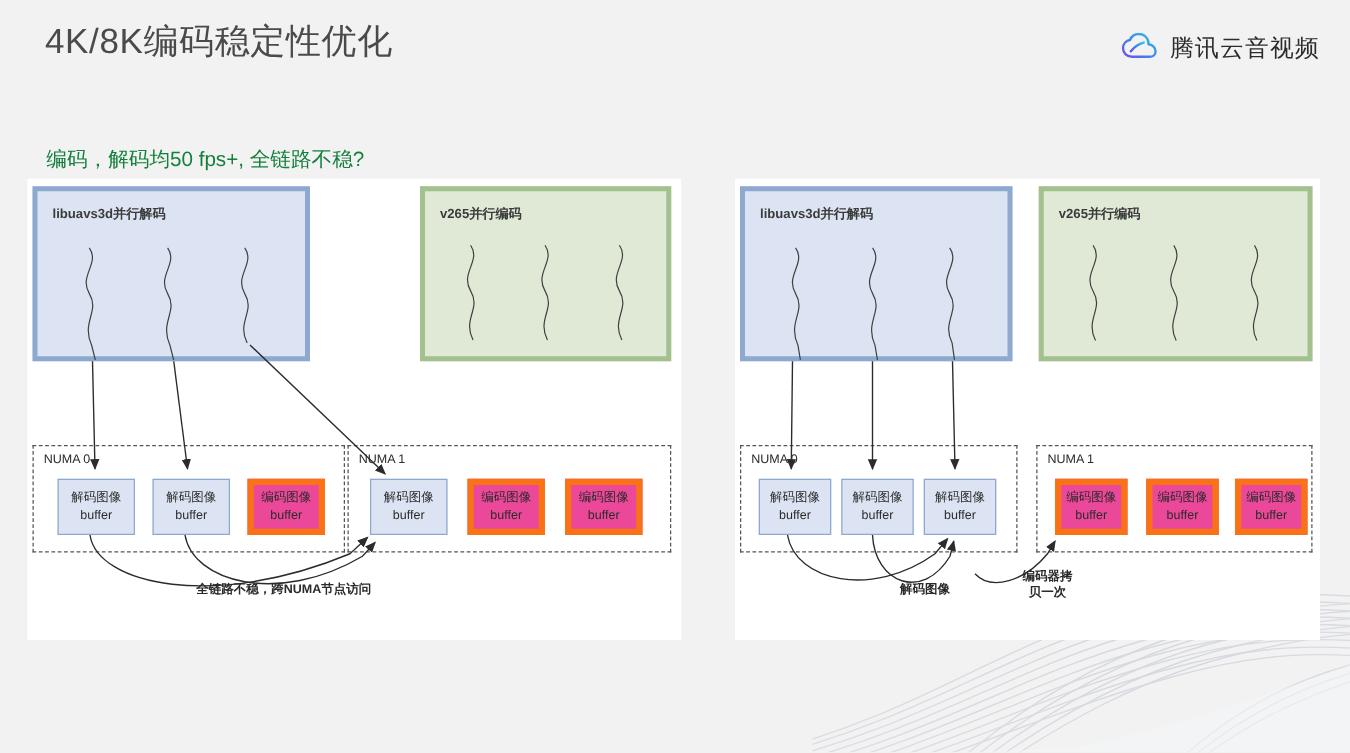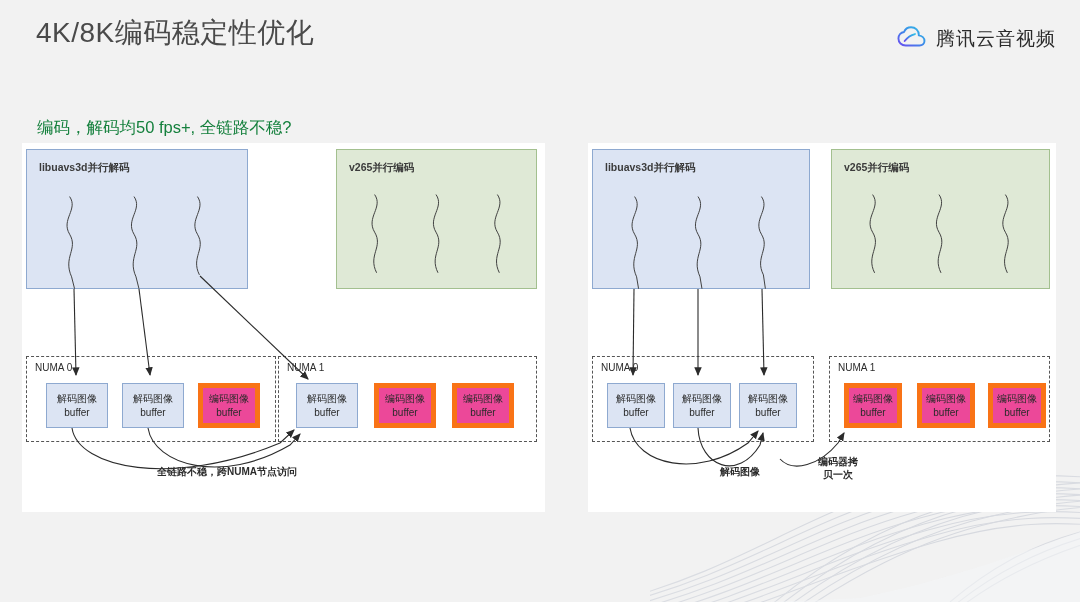--- a/index.html
+++ b/index.html
@@ -67,21 +67,21 @@
     z-index: 1;
   }
   #panel-left  { left: 22px;  top: 143px; width: 523px; height: 369px; }
   #panel-right { left: 588px; top: 143px; width: 468px; height: 369px; }
 
   .panel-inner { position: absolute; inset: 0; }
 
   
   .engine-box {
     position: absolute;
-    border: 1px solid #8b5cf6;
+    border: 4px solid #8b5cf6;
     background: #dce4f3;
   }
   .engine-box.decode { background: #dce4f3; border-color: #8ea9d0; }
   .engine-box.encode { background: #dfe9d6; border-color: #a3c08f; }
   .engine-label {
     position: absolute;
     left: 12px; top: 11px;
     font-size: 10.5px;
     font-weight: 700;
     color: #3b3b3b;

